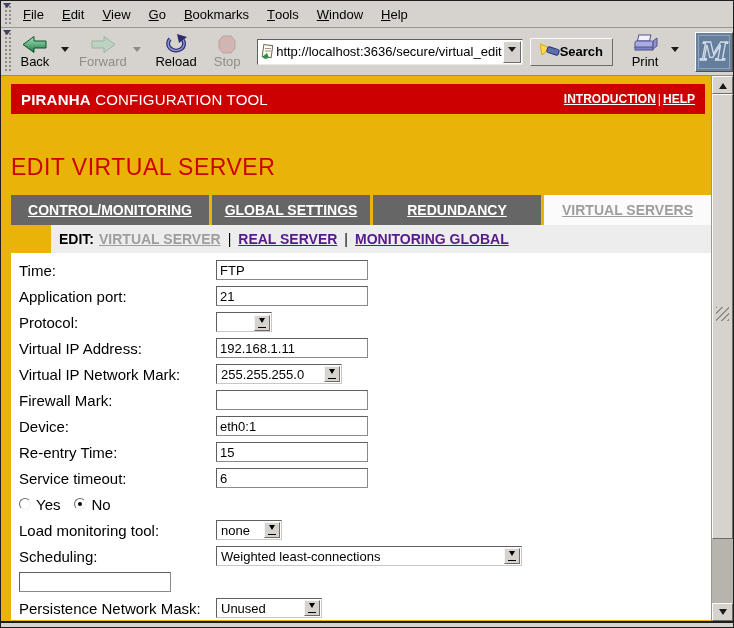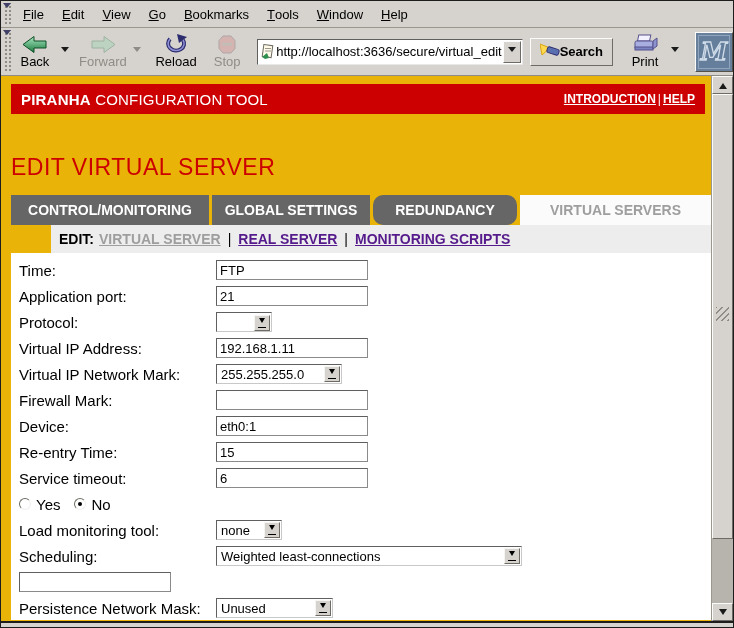--- a/index.html
+++ b/index.html
@@ -47,43 +47,43 @@
   .brand { color:#fff; font-size:15px; letter-spacing:.2px; }
   .brand b { font-weight:bold; }
   .redbar .links { margin-left:auto; color:#fff; font-size:12px; font-weight:bold; }
   .redbar .links a { color:#fff; text-decoration:underline; cursor:pointer; }
   .redbar .links .sep { text-decoration:none; font-weight:normal; padding:0 2px; }
 
   .page-title { margin-top:40px; height:30px; color:#cc0000; font-size:23px; font-weight:normal; letter-spacing:.5px; }
 
   .tabs { margin-top:11px; display:flex; width:700px; height:30px; }
   .tab { background:#666666; color:#fff; font-size:14px; font-weight:bold; display:flex; align-items:center; justify-content:center;
-         margin-right:3px; cursor:pointer; }
-  .tab.t1 { width:198px; } .tab.t2 { width:158px; } .tab.t3 { width:144px;border-radius:10px; }
+         text-decoration:underline; margin-right:3px; cursor:pointer; }
+  .tab.t1 { width:198px; } .tab.t2 { width:158px; } .tab.t3 { width:168px; }
   .tab.active { background:#fbfbfb; color:#9e9e9e; flex:1; margin-right:0; }
 
   .subnav { width:700px; height:28px; background:#ededed; display:flex; align-items:center; padding-left:8px;
             font-size:14px; font-weight:bold; color:#000;margin-left:40px; }
   .subnav .cur { color:#9e9e9e; text-decoration:underline; margin-left:5px; }
   .subnav a { color:#551a8b; text-decoration:underline; cursor:pointer; }
   .subnav .sep { padding:0 7px; font-weight:normal; }
 
   .formarea { width:700px; height:367px; background:#ffffff; padding-top:4px; }
   .frow { display:flex; align-items:center; height:26px; padding-left:8px; }
   .flabel { width:197px; font-size:15px; color:#000; flex:none; }
   .tinput { height:20px; width:152px; background:#fff; border:1px solid #8a8a8a; border-top-color:#5f5f5f; border-left-color:#5f5f5f;
             font-size:13px; font-family:"Liberation Sans", sans-serif; padding:0 3px; color:#000; }
   .sel { height:20px; background:#fff; border:1px solid #5f5f5f; border-bottom-color:#c8c8c8; border-right-color:#c8c8c8;
          display:flex; align-items:center; font-size:13px; padding-left:4px; cursor:default; }
   .sel .sval { white-space:nowrap; overflow:hidden; }
   .selbtn { margin-left:auto; width:16px; height:16px; margin-right:1px; background:#d6d3ce; flex:none;
             border:1px solid; border-color:#f5f5f3 #6e6b64 #6e6b64 #f5f5f3; display:flex; flex-direction:column; align-items:center; justify-content:center; }
   .selarrow { width:0; height:0; border:3px solid transparent; border-top:5px solid #000; }
   .selbar { width:8px; height:1px; background:#000; margin-top:1px; }
-  .w-tcp { width:56px;flex-direction:column; } .w-mask { width:126px; } .w-none { width:66px; } .w-sched { width:306px; } .w-unused { width:117px; }
+  .w-tcp { width:56px;flex-direction:column; } .w-mask { width:126px; } .w-none { width:66px; } .w-sched { width:306px; } .w-unused { width:106px; }
 
   .radiogrp { display:flex; align-items:center; font-size:15px; }
   .radio { width:12px; height:12px; border-radius:50%; background:#fff; margin-right:5px;
            border:1px solid; border-color:#6e6b64 #f0f0ee #f0f0ee #6e6b64; position:relative; }
   .radio.checked::after { content:""; position:absolute; left:3px; top:3px; width:4px; height:4px; border-radius:50%; background:#000; }
   .radiolabel { margin-right:14px; }
 
   
   .sb { width:22px; height:545px; background:#b7b4ad; border-left:1px solid #9a978f; display:flex; flex-direction:column; }
   .sb-btn { height:18px; background:#d6d3ce; border:1px solid; border-color:#fbfbf9 #6e6b64 #6e6b64 #fbfbf9;
@@ -236,21 +236,21 @@
         <div class="tab t3">REDUNDANCY</div>
         <div class="tab active">VIRTUAL SERVERS</div>
       </div>
 
       <div class="subnav">
         <span>EDIT:</span>
         <span class="cur">VIRTUAL SERVER</span>
         <span class="sep">|</span>
         <a>REAL SERVER</a>
         <span class="sep">|</span>
-        <a>MONITORING SCRIPTS</a>
+        <a>MONITORING GLOBAL</a>
       </div>
 
       <div class="formarea">
 
         <div class="frow">
           <span class="flabel">Time:</span>
           <input class="tinput" type="text" value="FTP" style="">
         </div>
 
         <div class="frow">

